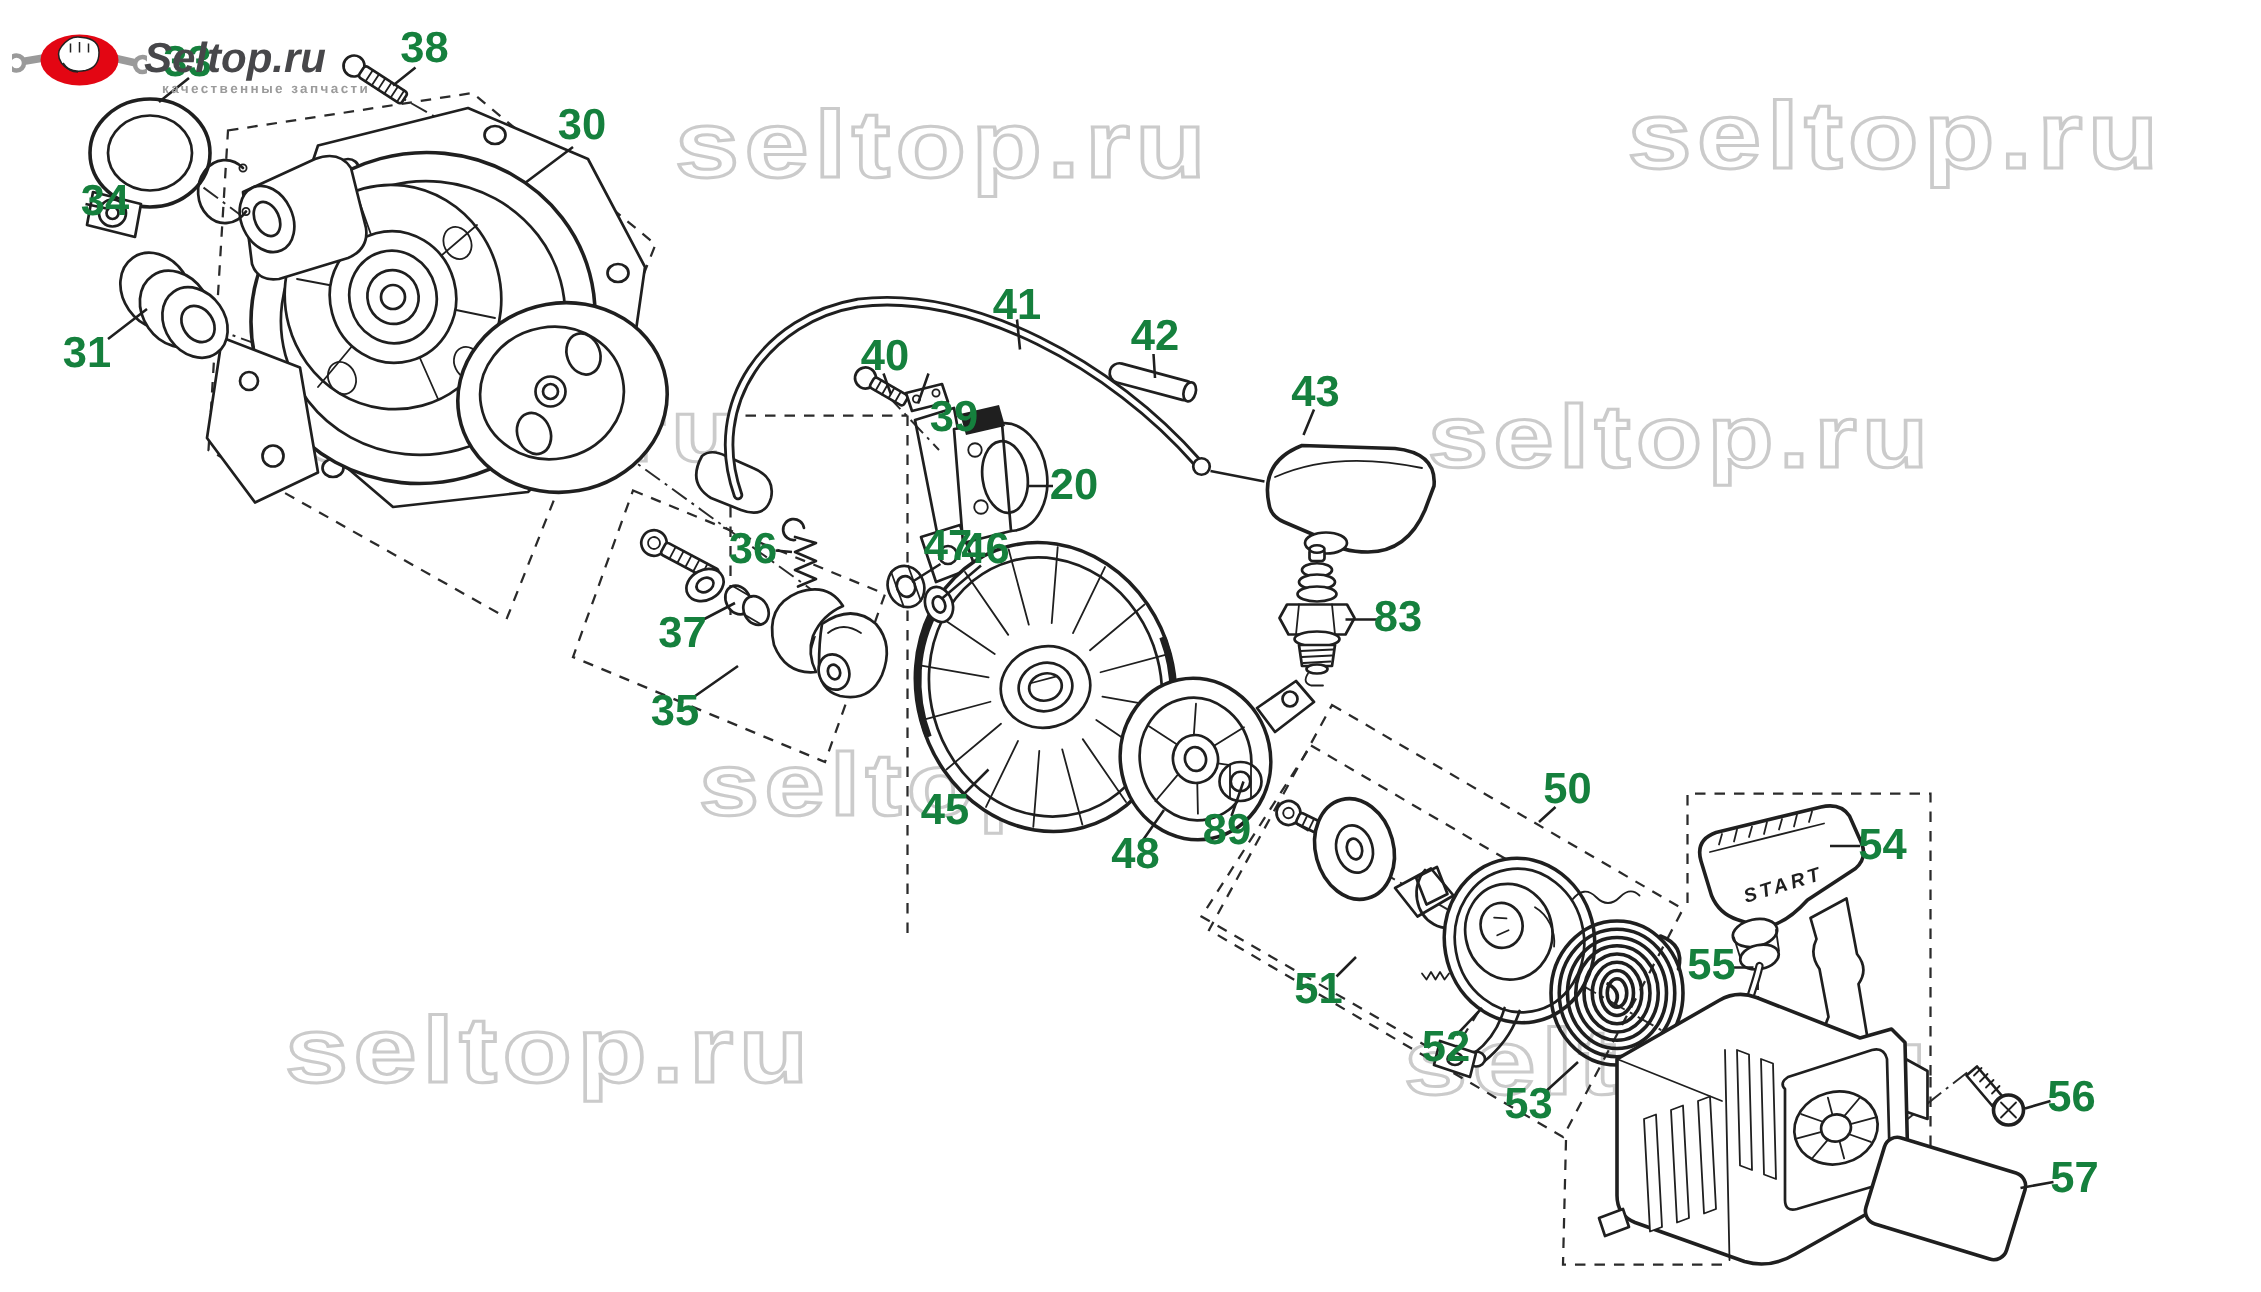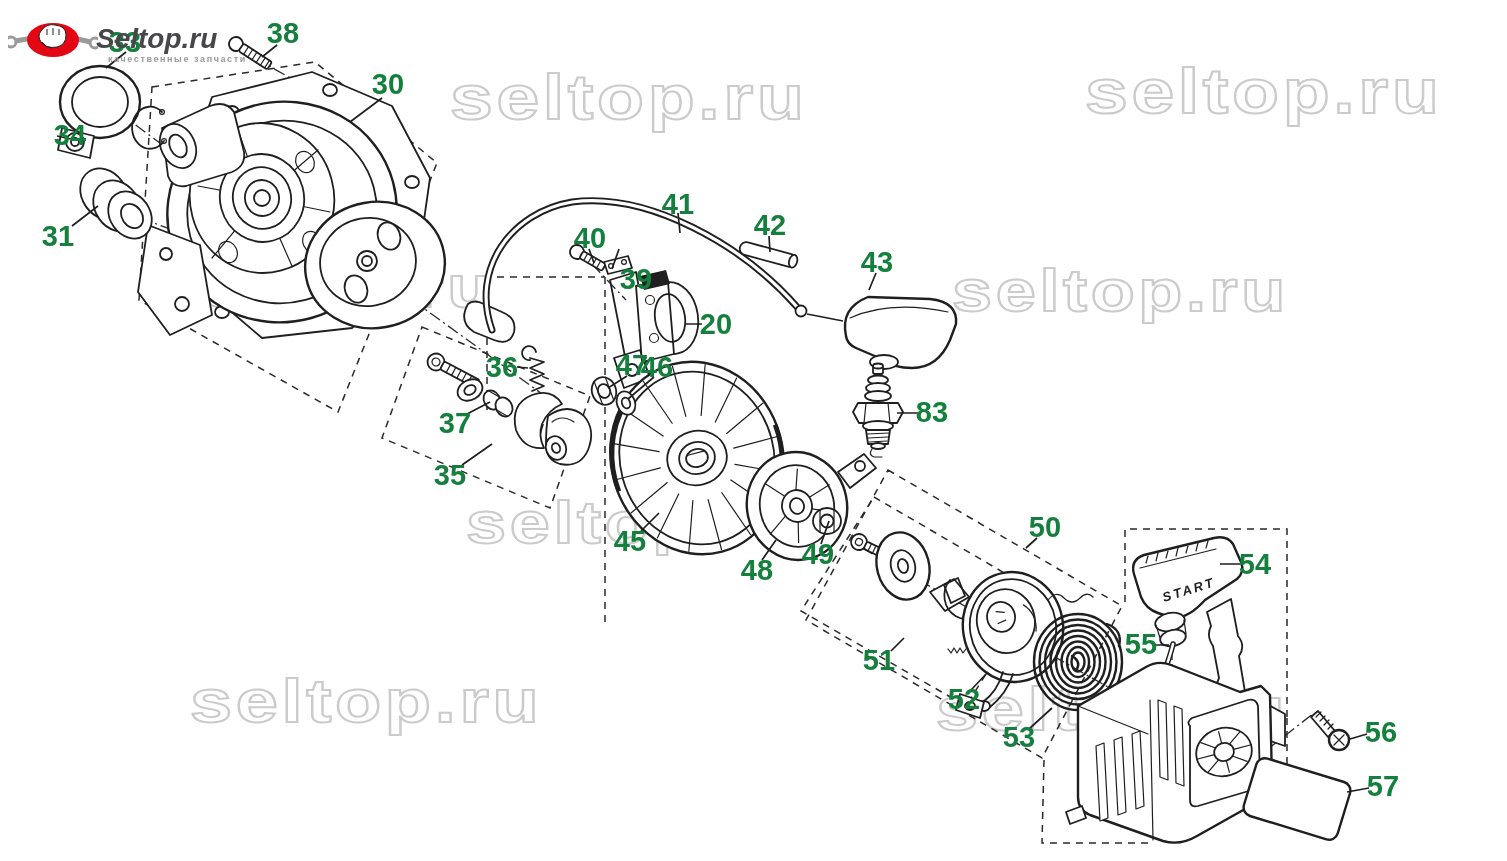--- a/index.html
+++ b/index.html
@@ -369,21 +369,21 @@
       <div class="plabel" style="left: 636px; top: 238px; margin-top: 41px;">39</div>
       <div class="plabel" style="left: 590px; top: 238px;">40</div>
       <div class="plabel" style="left: 678px; top: 204px;">41</div>
       <div class="plabel" style="left: 770px; top: 225px;">42</div>
       <div class="plabel" style="left: 877px; top: 262px;">43</div>
       <div class="plabel" style="left: 932px; top: 412px;">83</div>
       <div class="plabel" style="left: 630px; top: 541px;">45</div>
       <div class="plabel" style="left: 657px; top: 367px;">46</div>
       <div class="plabel" style="left: 632px; top: 365px;">47</div>
       <div class="plabel" style="left: 757px; top: 570px; text-align: right;">48</div>
-      <div class="plabel" style="left: 818px; top: 554px;">49</div>
+      <div class="plabel" style="left: 818px; top: 554px;">89</div>
       <div class="plabel" style="left: 1045px; top: 527px;">50</div>
       <div class="plabel" style="left: 879px; top: 660px;">51</div>
       <div class="plabel" style="left: 964px; top: 699px;">52</div>
       <div class="plabel" style="left: 1019px; top: 737px;">53</div>
       <div class="plabel" style="left: 1255px; top: 564px;">54</div>
       <div class="plabel" style="left: 1141px; top: 644px;">55</div>
       <div class="plabel" style="left: 1381px; top: 732px;">56</div>
       <div class="plabel" style="left: 1383px; top: 786px; text-align: right;">57</div>
     </div>
 

